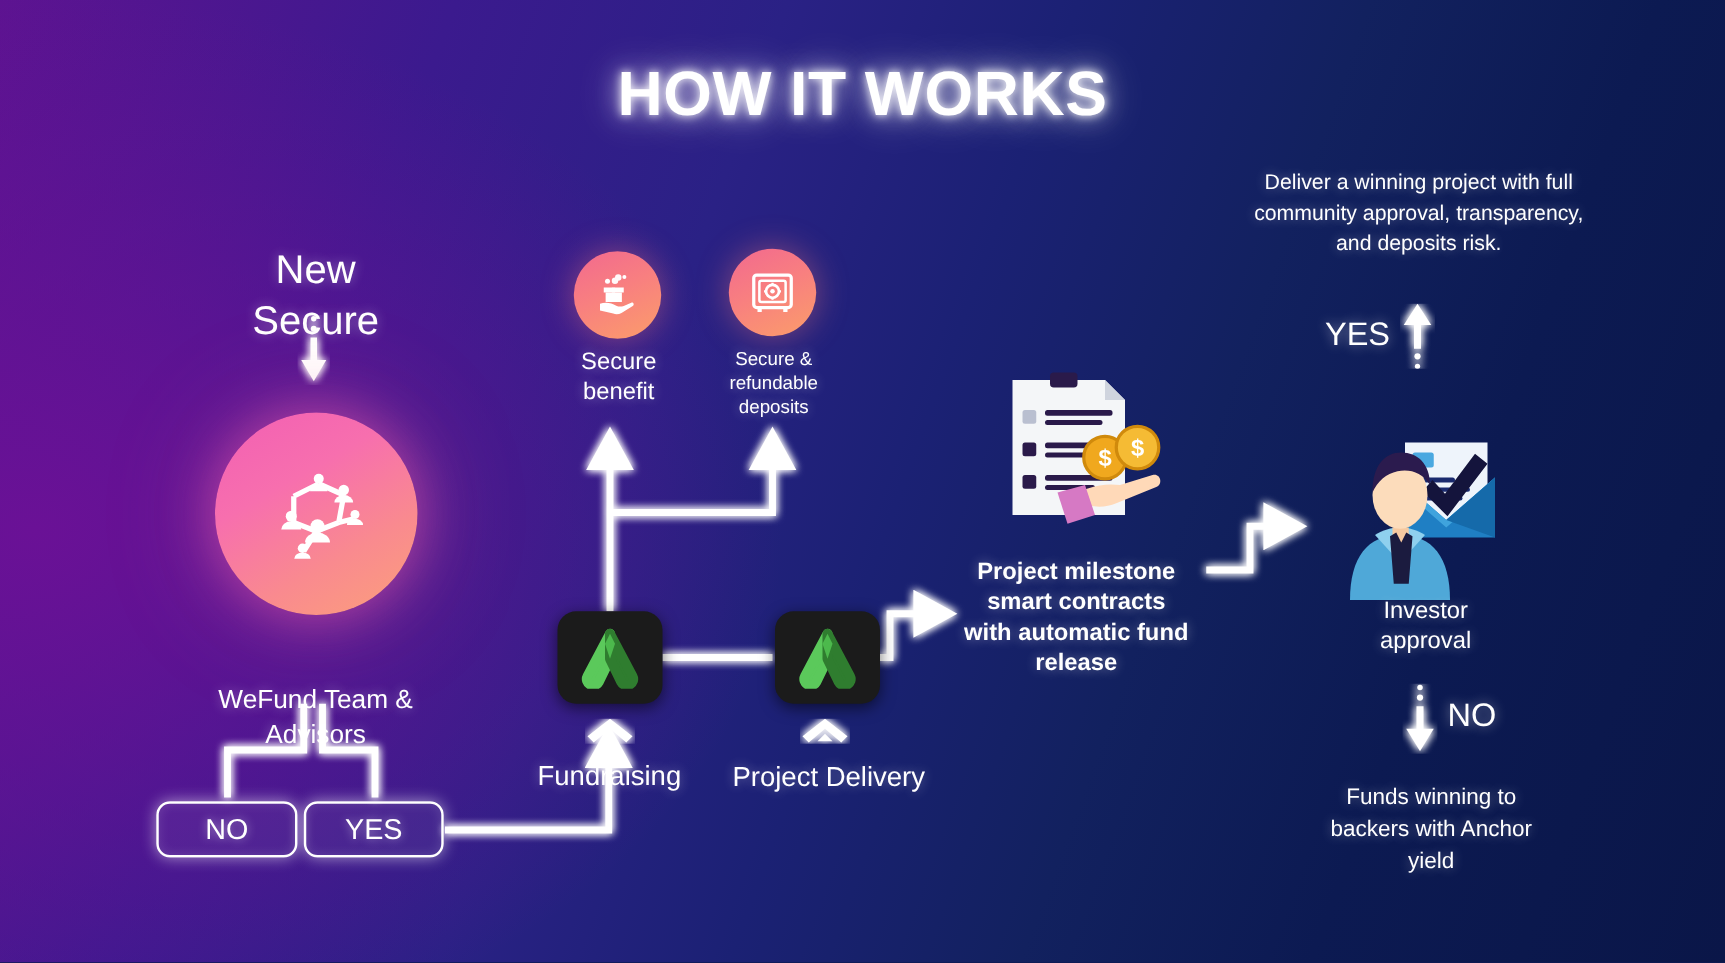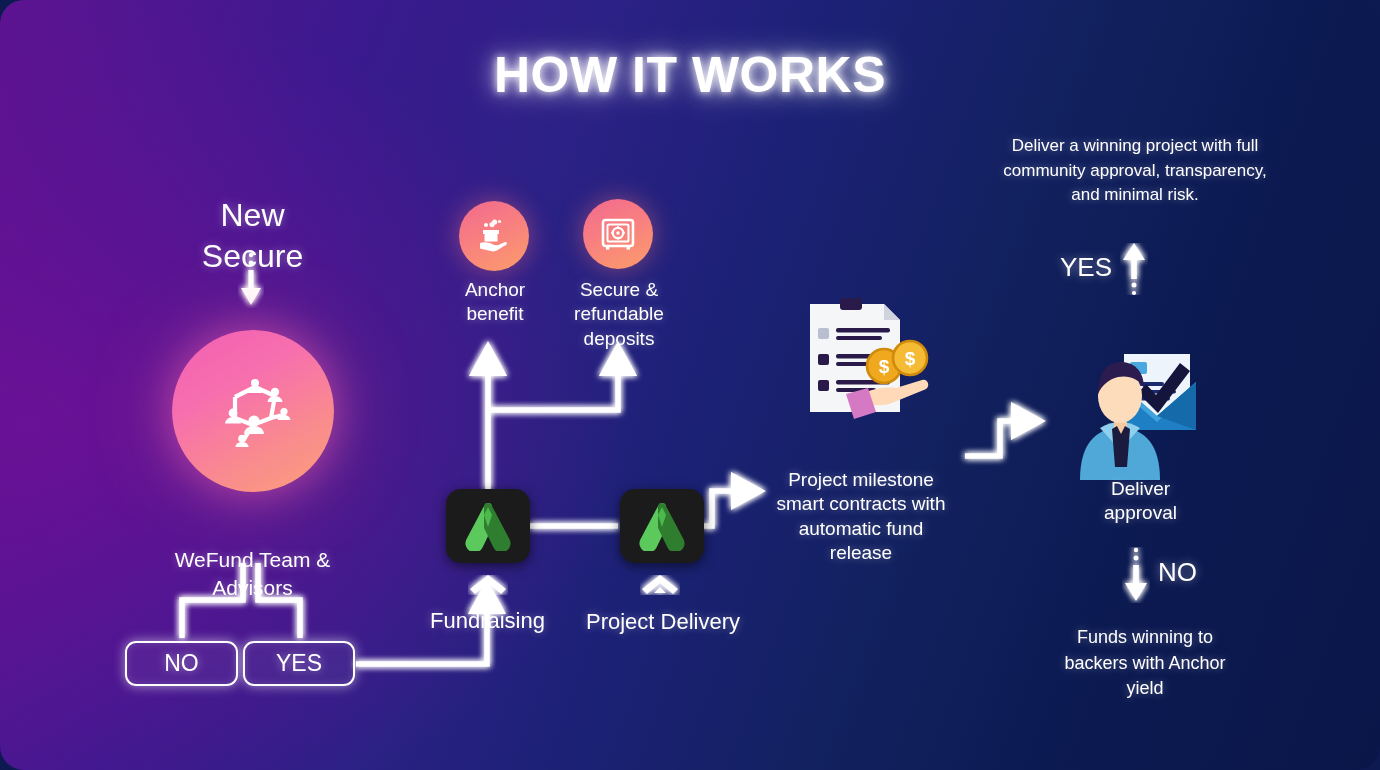--- a/index.html
+++ b/index.html
@@ -8,21 +8,20 @@
     font-family: "Liberation Sans", sans-serif;
     overflow: hidden;
     background: #0d1a52;
   }
   #stage {
     position: relative;
     width: 1380px; height: 770px;
     background:
       radial-gradient(ellipse 70% 90% at 2% 55%, #6a1196 0%, rgba(106,17,150,0) 62%),
       linear-gradient(110deg, #5d1391 0%, #3b1a8e 22%, #2a2185 38%, #1b2174 52%, #12215f 66%, #0c1a52 80%, #0a1648 100%);
-    border-radius: 24px;
   }
   .glowtext { color:#fff; text-shadow: 0 0 10px rgba(255,255,255,.55), 0 0 22px rgba(255,255,255,.25); }
   .abs { position: absolute; }
 
   
   #title {
     left:0; top:46px; width:1380px; text-align:center;
     font-size:50px; font-weight:bold; letter-spacing:.5px;
     color:#fff;
     text-shadow:0 0 8px #fff, 0 0 20px rgba(255,255,255,.75), 0 0 36px rgba(255,255,255,.45);
@@ -72,25 +71,25 @@
   
   .badge {
     width:70px; height:70px; border-radius:50%;
     background: linear-gradient(155deg,#f2698f 0%, #f87f80 45%, #fb9d6a 100%);
     box-shadow:0 0 26px rgba(248,120,125,.45);
     display:flex; align-items:center; justify-content:center;
   }
   #badge-yield  { left:459px; top:201px; }
   #badge-secure { left:583px; top:199px; }
   #label-yield  { left:440px; top:278px; width:110px; font-size:19px; }
-  #label-secure { left:558px; top:278px; width:122px; font-size:19px; }
+  #label-secure { left:558px; top:278px; width:122px; font-size:15px; }
 
   
   #milestone-art { left:800px; top:290px; width:160px; height:145px; }
-  #milestone-label { left:770px; top:468px; width:182px; font-size:19px; }
+  #milestone-label { left:770px; top:446px; width:182px; font-size:19px;font-weight:bold; }
 
   
   #deliver-text { left:1000px; top:134px; width:270px; font-size:17px; line-height:1.45; }
   #yes-right { left:1060px; top:252px; font-size:26px; color:#fff; text-shadow:0 0 9px rgba(255,255,255,.5); }
   #arrow-up-right { left:1120px; top:243px; width:28px; height:52px; }
   #investor-art { left:1062px; top:330px; width:158px; height:150px; }
   #investor-label { left:1073px; top:477px; width:135px; font-size:19px; }
   #arrow-down-2 { left:1122px; top:547px; width:28px; height:56px; }
   #no-right { left:1158px; top:557px; font-size:26px; color:#fff; text-shadow:0 0 9px rgba(255,255,255,.5); }
   #refund-text { left:1050px; top:625px; width:190px; font-size:18px; line-height:1.42; }
@@ -210,21 +209,21 @@
       <rect x="4" y="5" width="30" height="26" rx="2.4" fill="none" stroke="#fff" stroke-width="2.6"></rect>
       <rect x="8.5" y="9.5" width="21" height="17" rx="1.6" fill="none" stroke="#fff" stroke-width="2"></rect>
       <circle cx="19" cy="18" r="5.2" fill="none" stroke="#fff" stroke-width="2.2"></circle>
       <circle cx="19" cy="18" r="1.8" fill="#fff"></circle>
       <path d="M19,12.8 v-1.6 M19,23.2 v1.6 M13.8,18 h-1.6 M24.2,18 h1.6" stroke="#fff" stroke-width="1.8"></path>
       <rect x="7" y="31" width="3.4" height="3.6" fill="#fff"></rect>
       <rect x="27.6" y="31" width="3.4" height="3.6" fill="#fff"></rect>
     </svg>
   </div>
 
-  <div class="abs cap" id="label-yield">Anchor benefit</div>
+  <div class="abs cap" id="label-yield">Secure benefit</div>
   <div class="abs cap" id="label-secure">Secure &amp; refundable deposits</div>
 
   <div class="abs anchor-tile" id="tile-fund">
     <svg width="52" height="50" viewBox="0 0 52 50">
       <path d="M26,6 L8,40 a5,5 0 0 0 9,4.6 L26,26z" fill="#5bc95b" stroke="#5bc95b" stroke-width="8" stroke-linejoin="round"></path>
       <path d="M26,6 L44,40 a5,5 0 0 1 -9,4.6 L26,26z" fill="#2f7d2f" stroke="#2f7d2f" stroke-width="8" stroke-linejoin="round"></path>
       <path d="M26,6 L30,14 L26,26 L22,14z" fill="#4cb94c"></path>
     </svg>
   </div>
 
@@ -269,21 +268,21 @@
     </g>
     <circle cx="84" cy="76" r="17" fill="#f0a81e" stroke="#d08a0c" stroke-width="2.6"></circle>
     <text x="84" y="83" font-family="Liberation Sans, sans-serif" font-size="19" font-weight="bold" fill="#fff" text-anchor="middle">$</text>
     <circle cx="110" cy="68" r="17" fill="#f5bb34" stroke="#d08a0c" stroke-width="2.6"></circle>
     <text x="110" y="75" font-family="Liberation Sans, sans-serif" font-size="19" font-weight="bold" fill="#fff" text-anchor="middle">$</text>
     <path d="M52,110 c14,-10 30,-14 44,-12 l26,-8 c6,-2 9,7 3,9.6 l-32,13 c-7,3 -15,3.6 -22,1.6 l-19,-4.2z" fill="#ffd9b8"></path>
     <path d="M46,104 l22,-6 l8,24 l-22,7z" fill="#d679c4"></path>
   </svg>
   <div class="abs cap" id="milestone-label">Project milestone smart contracts with automatic fund release</div>
 
-  <div class="abs cap" id="deliver-text">Deliver a winning project with full community approval, transparency, and minimal risk.</div>
+  <div class="abs cap" id="deliver-text">Deliver a winning project with full community approval, transparency, and deposits risk.</div>
 
   <div class="abs" id="yes-right">YES</div>
   <svg class="abs" id="arrow-up-right" viewBox="0 0 28 52">
     <g fill="#fff" filter="url(#gl)">
       <path d="M14,0 L25,17 L3,17 Z"></path>
       <rect x="11.2" y="15" width="5.6" height="21"></rect>
       <circle cx="14" cy="42" r="2.5"></circle>
         <circle cx="14" cy="50" r="2.1"></circle>
     </g>
   </svg>
@@ -300,21 +299,21 @@
     <path d="M56,52 L95,86 L134,52 L134,58 L95,92 L56,58z" fill="#3fa3dd"></path>
     <path d="M134,52 L134,100 L95,86z" fill="#156aaa"></path>
     <path d="M84,54 l10,11 l24,-32 l10,8 l-32,42 l-20,-20z" fill="#14143c"></path>
     <path d="M18,150 c0,-34 14,-52 40,-52 c26,0 40,18 40,52z" fill="#4fa8d8"></path>
     <path d="M38,98 l20,22 l20,-22 c-6,-4 -13,-6 -20,-6 c-7,0 -14,2 -20,6z" fill="#8fd0ee"></path>
     <path d="M52,92 h13 v18 h-13z" fill="#f6c9a0"></path>
     <ellipse cx="58" cy="66" rx="22" ry="27" fill="#fcdcbb"></ellipse>
     <path d="M36,64 c0,-22 10,-32 23,-32 c13,0 23,9 23,26 c-6,-10 -16,-13 -26,-11 c-9,2 -16,8 -20,17z" fill="#2b1b4e"></path>
     <path d="M55,96 l4,8 l4,-8 l5,3 l-3,38 h-12 l-3,-38z" fill="#1b1b3f"></path>
   </svg>
-  <div class="abs cap" id="investor-label">Deliver approval</div>
+  <div class="abs cap" id="investor-label">Investor approval</div>
 
   <svg class="abs" id="arrow-down-2" viewBox="0 0 28 56">
     <g fill="#fff" filter="url(#gl)">
       <circle cx="14" cy="3" r="2.2"></circle>
         <circle cx="14" cy="11" r="2.5"></circle>
       <rect x="11.2" y="18" width="5.6" height="21"></rect>
       <path d="M3,36 L25,36 L14,54 Z"></path>
     </g>
   </svg>
   <div class="abs" id="no-right">NO</div>

